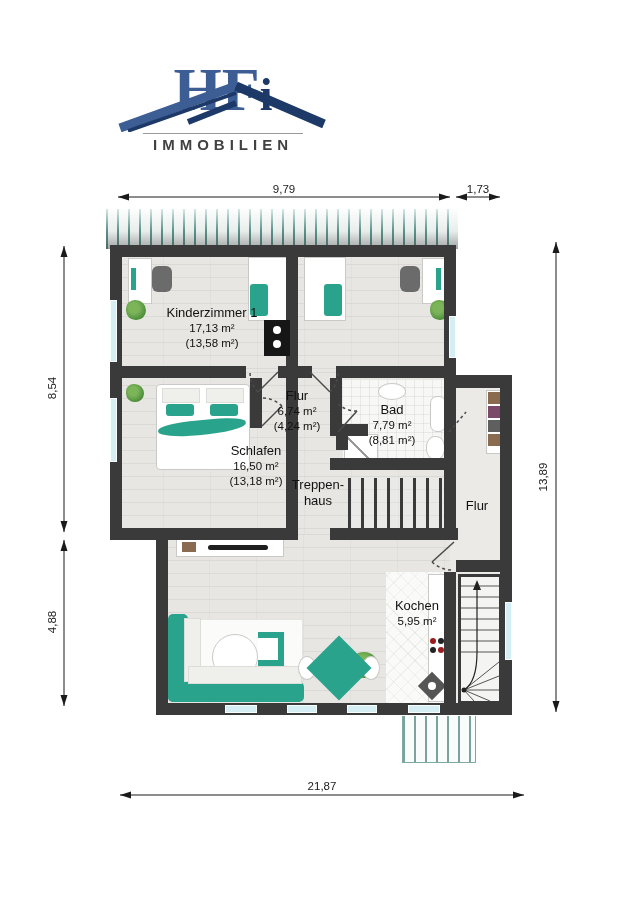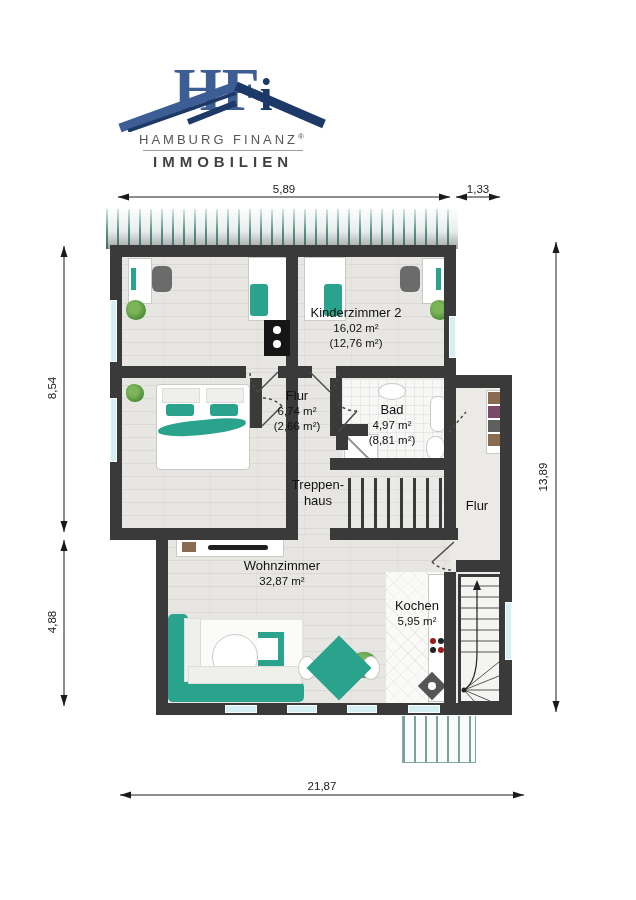--- a/index.html
+++ b/index.html
@@ -65,21 +65,20 @@
   <div class="abs logo">
     <div class="monogram">
       <span class="mono-h">H</span><span class="mono-f">F</span><span class="mono-i">i</span>
       <svg class="roof-svg" viewBox="0 0 210 52">
         <path d="M2,48 L118,6" stroke="#3d5e95" stroke-width="9" fill="none"></path>
         <path d="M10,51 L118,13" stroke="#1c3968" stroke-width="3.5" fill="none"></path>
         <path d="M118,6 L206,44" stroke="#1c3968" stroke-width="9" fill="none"></path>
         <path d="M70,42 L118,23" stroke="#1c3968" stroke-width="6" fill="none"></path>
       </svg>
     </div>
-    <div class="company-line"><span>HAMBURG FINANZ</span><span class="reg">®</span></div>
     <div class="logo-rule"></div>
     <div class="division-line">IMMOBILIEN</div>
   </div>
 
   <div class="abs hatch" style="left:106px;top:209px;width:352px;height:40px;"></div>
   <div class="abs hatch" style="left:122px;top:470px;width:164px;height:60px;"></div>
   <div class="abs hatch-out" style="left:402px;top:716px;width:72px;height:46px;"></div>
 
   <div class="abs floor" style="left:116px;top:251px;width:334px;height:121px;"></div>
   <div class="abs floor" style="left:116px;top:372px;width:334px;height:162px;"></div>
@@ -238,51 +237,52 @@
       <line x1="464" y1="690" x2="490" y2="701"></line>
       <line x1="464" y1="690" x2="474" y2="701"></line>
     </g>
     <g>
       <path d="M464,690 Q477,682 477,652 L477,586" stroke="#222" stroke-width="1.2" fill="none"></path>
       <polygon points="477,580 473,590 481,590" fill="#222"></polygon>
       <circle cx="464" cy="690" r="2.5" fill="#222"></circle>
     </g>
   </svg>
 
-  <div class="abs dim-label dim-hor" style="left:284px;top:183px;">5,89</div>
-  <div class="abs dim-label dim-hor" style="left:478px;top:183px;">1,33</div>
+  <div class="abs dim-label dim-hor" style="left:284px;top:183px;">9,79</div>
+  <div class="abs dim-label dim-hor" style="left:478px;top:183px;">1,73</div>
   <div class="abs dim-label dim-rot" style="left:52px;top:388px;">8,54</div>
   <div class="abs dim-label dim-rot" style="left:52px;top:622px;">4,88</div>
   <div class="abs dim-label dim-rot" style="left:543px;top:477px;">13,89</div>
   <div class="abs dim-label dim-hor" style="left:322px;top:780px;">21,87</div>
 
-  <div class="abs room-label" style="left:356px;top:305px;">
-    <div class="room-name">Kinderzimmer 2</div>
-    <div class="room-area">16,02 m²</div>
-    <div class="room-area">(12,76 m²)</div>
+  <div class="abs room-label" style="left:212px;top:305px;">
+    <div class="room-name">Kinderzimmer 1</div>
+    <div class="room-area">17,13 m²</div>
+    <div class="room-area">(13,58 m²)</div>
   </div>
   <div class="abs room-label" style="left:297px;top:388px;">
     <div class="room-name">Flur</div>
     <div class="room-area">6,74 m²</div>
-    <div class="room-area">(2,66 m²)</div>
+    <div class="room-area">(4,24 m²)</div>
   </div>
   <div class="abs room-label" style="left:392px;top:402px;">
     <div class="room-name">Bad</div>
-    <div class="room-area">4,97 m²</div>
+    <div class="room-area">7,79 m²</div>
     <div class="room-area">(8,81 m²)</div>
+  </div>
+  <div class="abs room-label" style="left:256px;top:443px;">
+    <div class="room-name">Schlafen</div>
+    <div class="room-area">16,50 m²</div>
+    <div class="room-area">(13,18 m²)</div>
   </div>
   <div class="abs room-label" style="left:318px;top:477px;">
     <div class="room-name">Treppen-</div>
     <div class="room-name">haus</div>
   </div>
   <div class="abs room-label" style="left:477px;top:498px;">
     <div class="room-name">Flur</div>
   </div>
-  <div class="abs room-label" style="left:282px;top:558px;">
-    <div class="room-name">Wohnzimmer</div>
-    <div class="room-area">32,87 m²</div>
-  </div>
   <div class="abs room-label" style="left:417px;top:598px;">
     <div class="room-name">Kochen</div>
     <div class="room-area">5,95 m²</div>
   </div>
 
 </div>
 
 </body></html>

